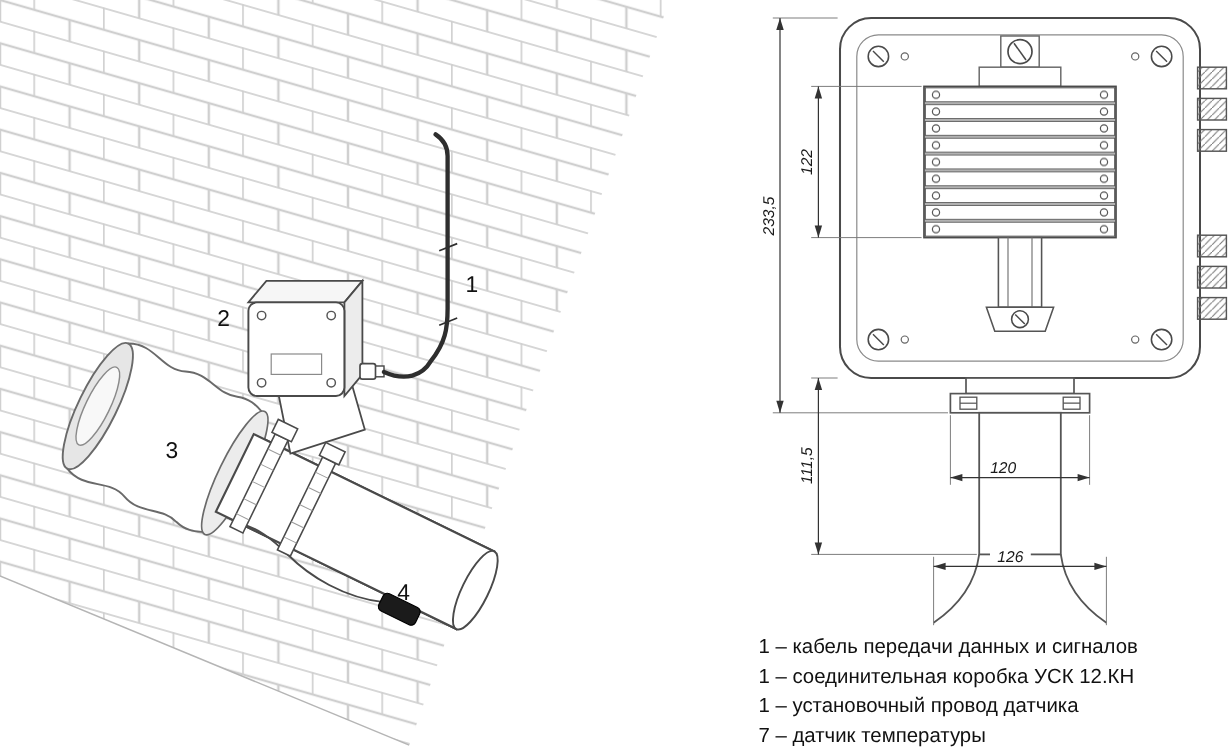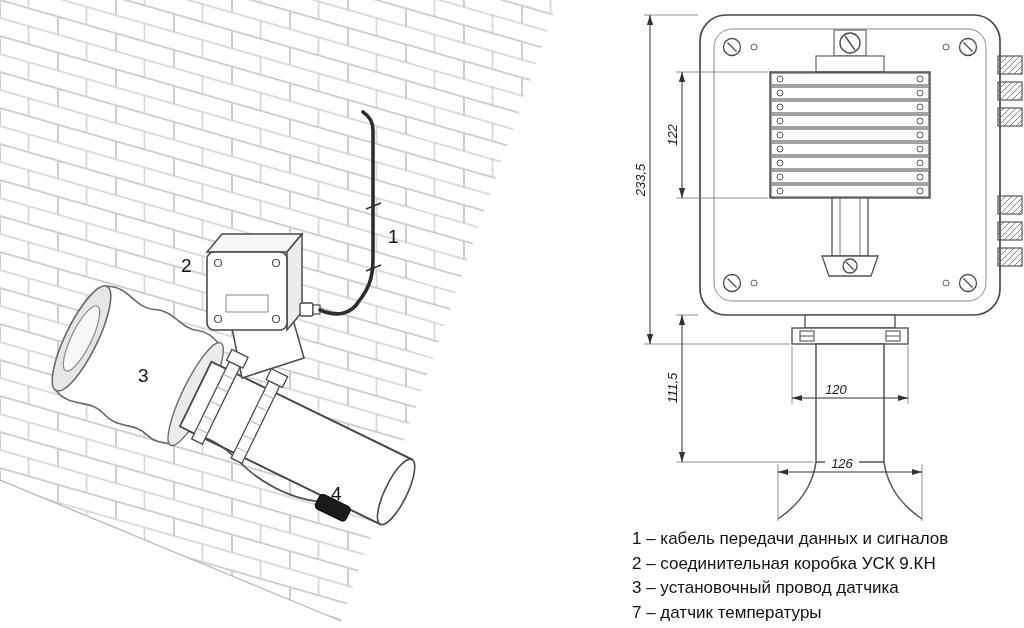--- a/index.html
+++ b/index.html
@@ -204,18 +204,18 @@
       <line x1="158" y1="472" x2="302" y2="472" stroke="#333333" stroke-width="1"></line>
       <polygon points="158,472 168,468.9 168,475.1" fill="#333333"></polygon>
       <polygon points="302,472 292,468.9 292,475.1" fill="#333333"></polygon>
       <rect x="205" y="458" width="34" height="12" fill="#ffffff"></rect>
       <text class="dimtext" x="222" y="468" text-anchor="middle">126</text>
     </g>
   </svg>
 
   <div class="legend">
     <div>1 – кабель передачи данных и сигналов</div>
-    <div>2 – соединительная коробка УСК 9.КН</div>
-    <div>3 – установочный провод датчика</div>
+    <div>1 – соединительная коробка УСК 12.КН</div>
+    <div>1 – установочный провод датчика</div>
     <div>7 – датчик температуры</div>
   </div>
 
 </div>
 
 </body></html>

